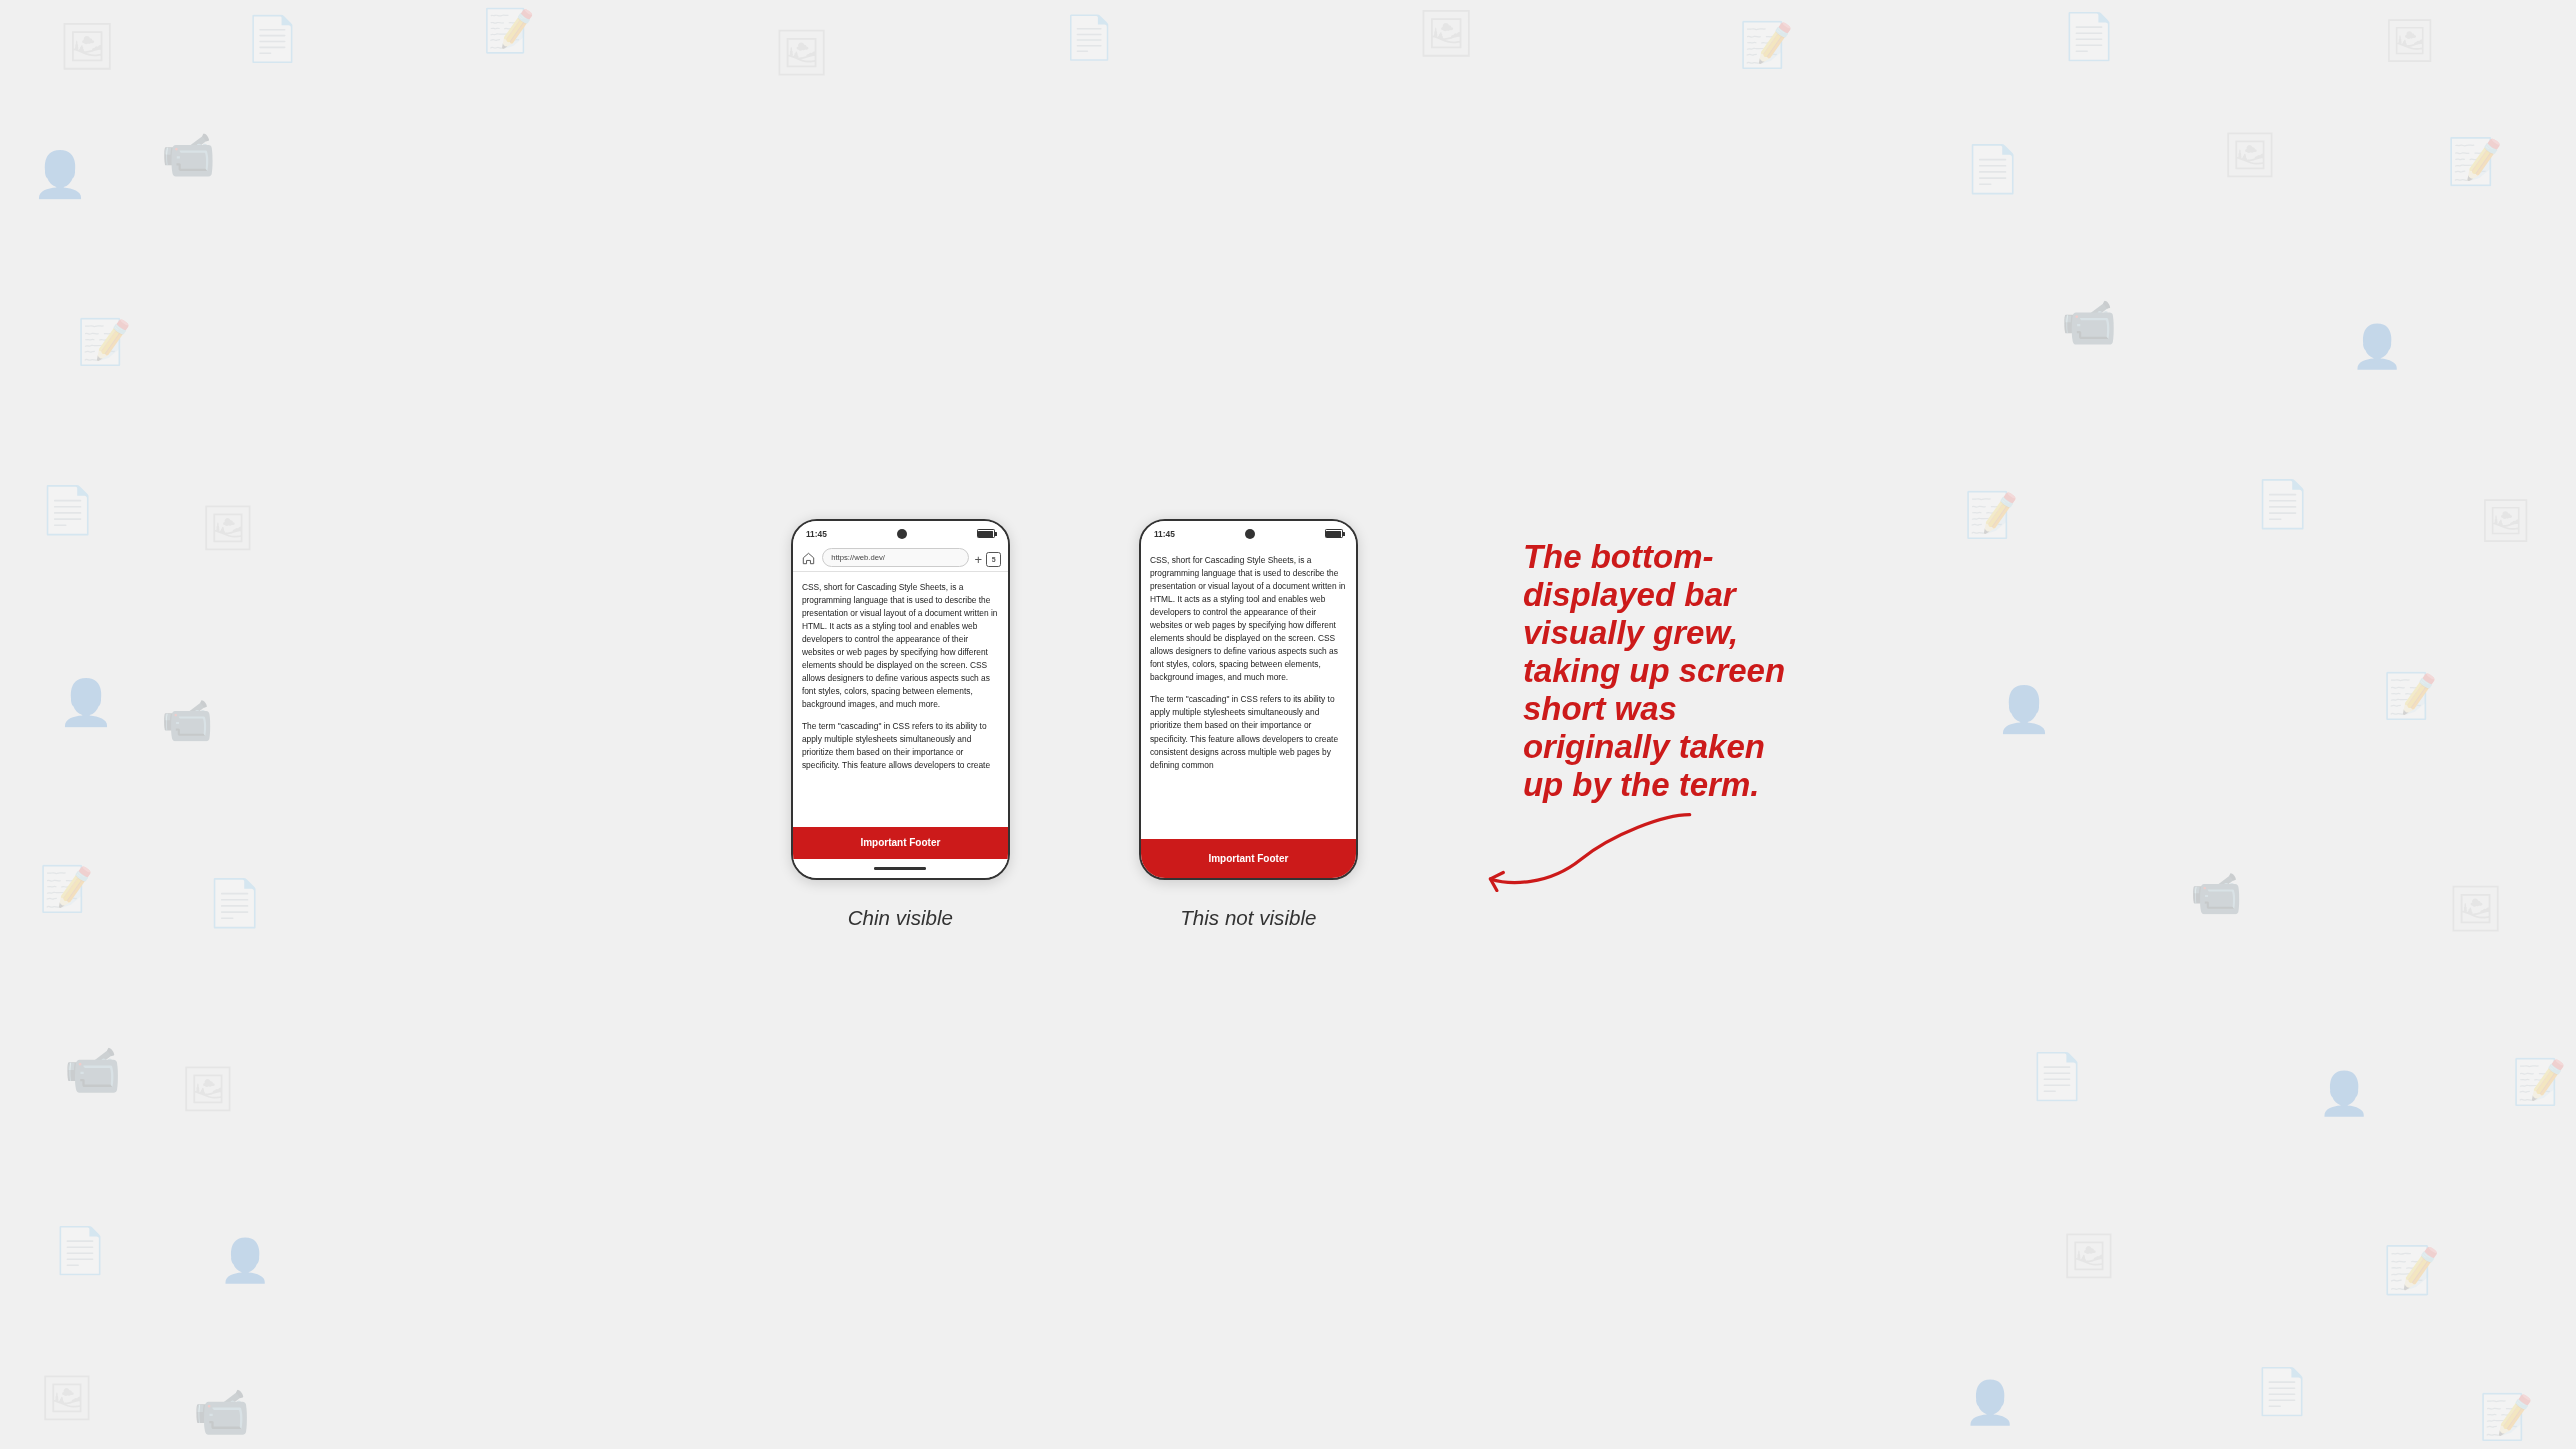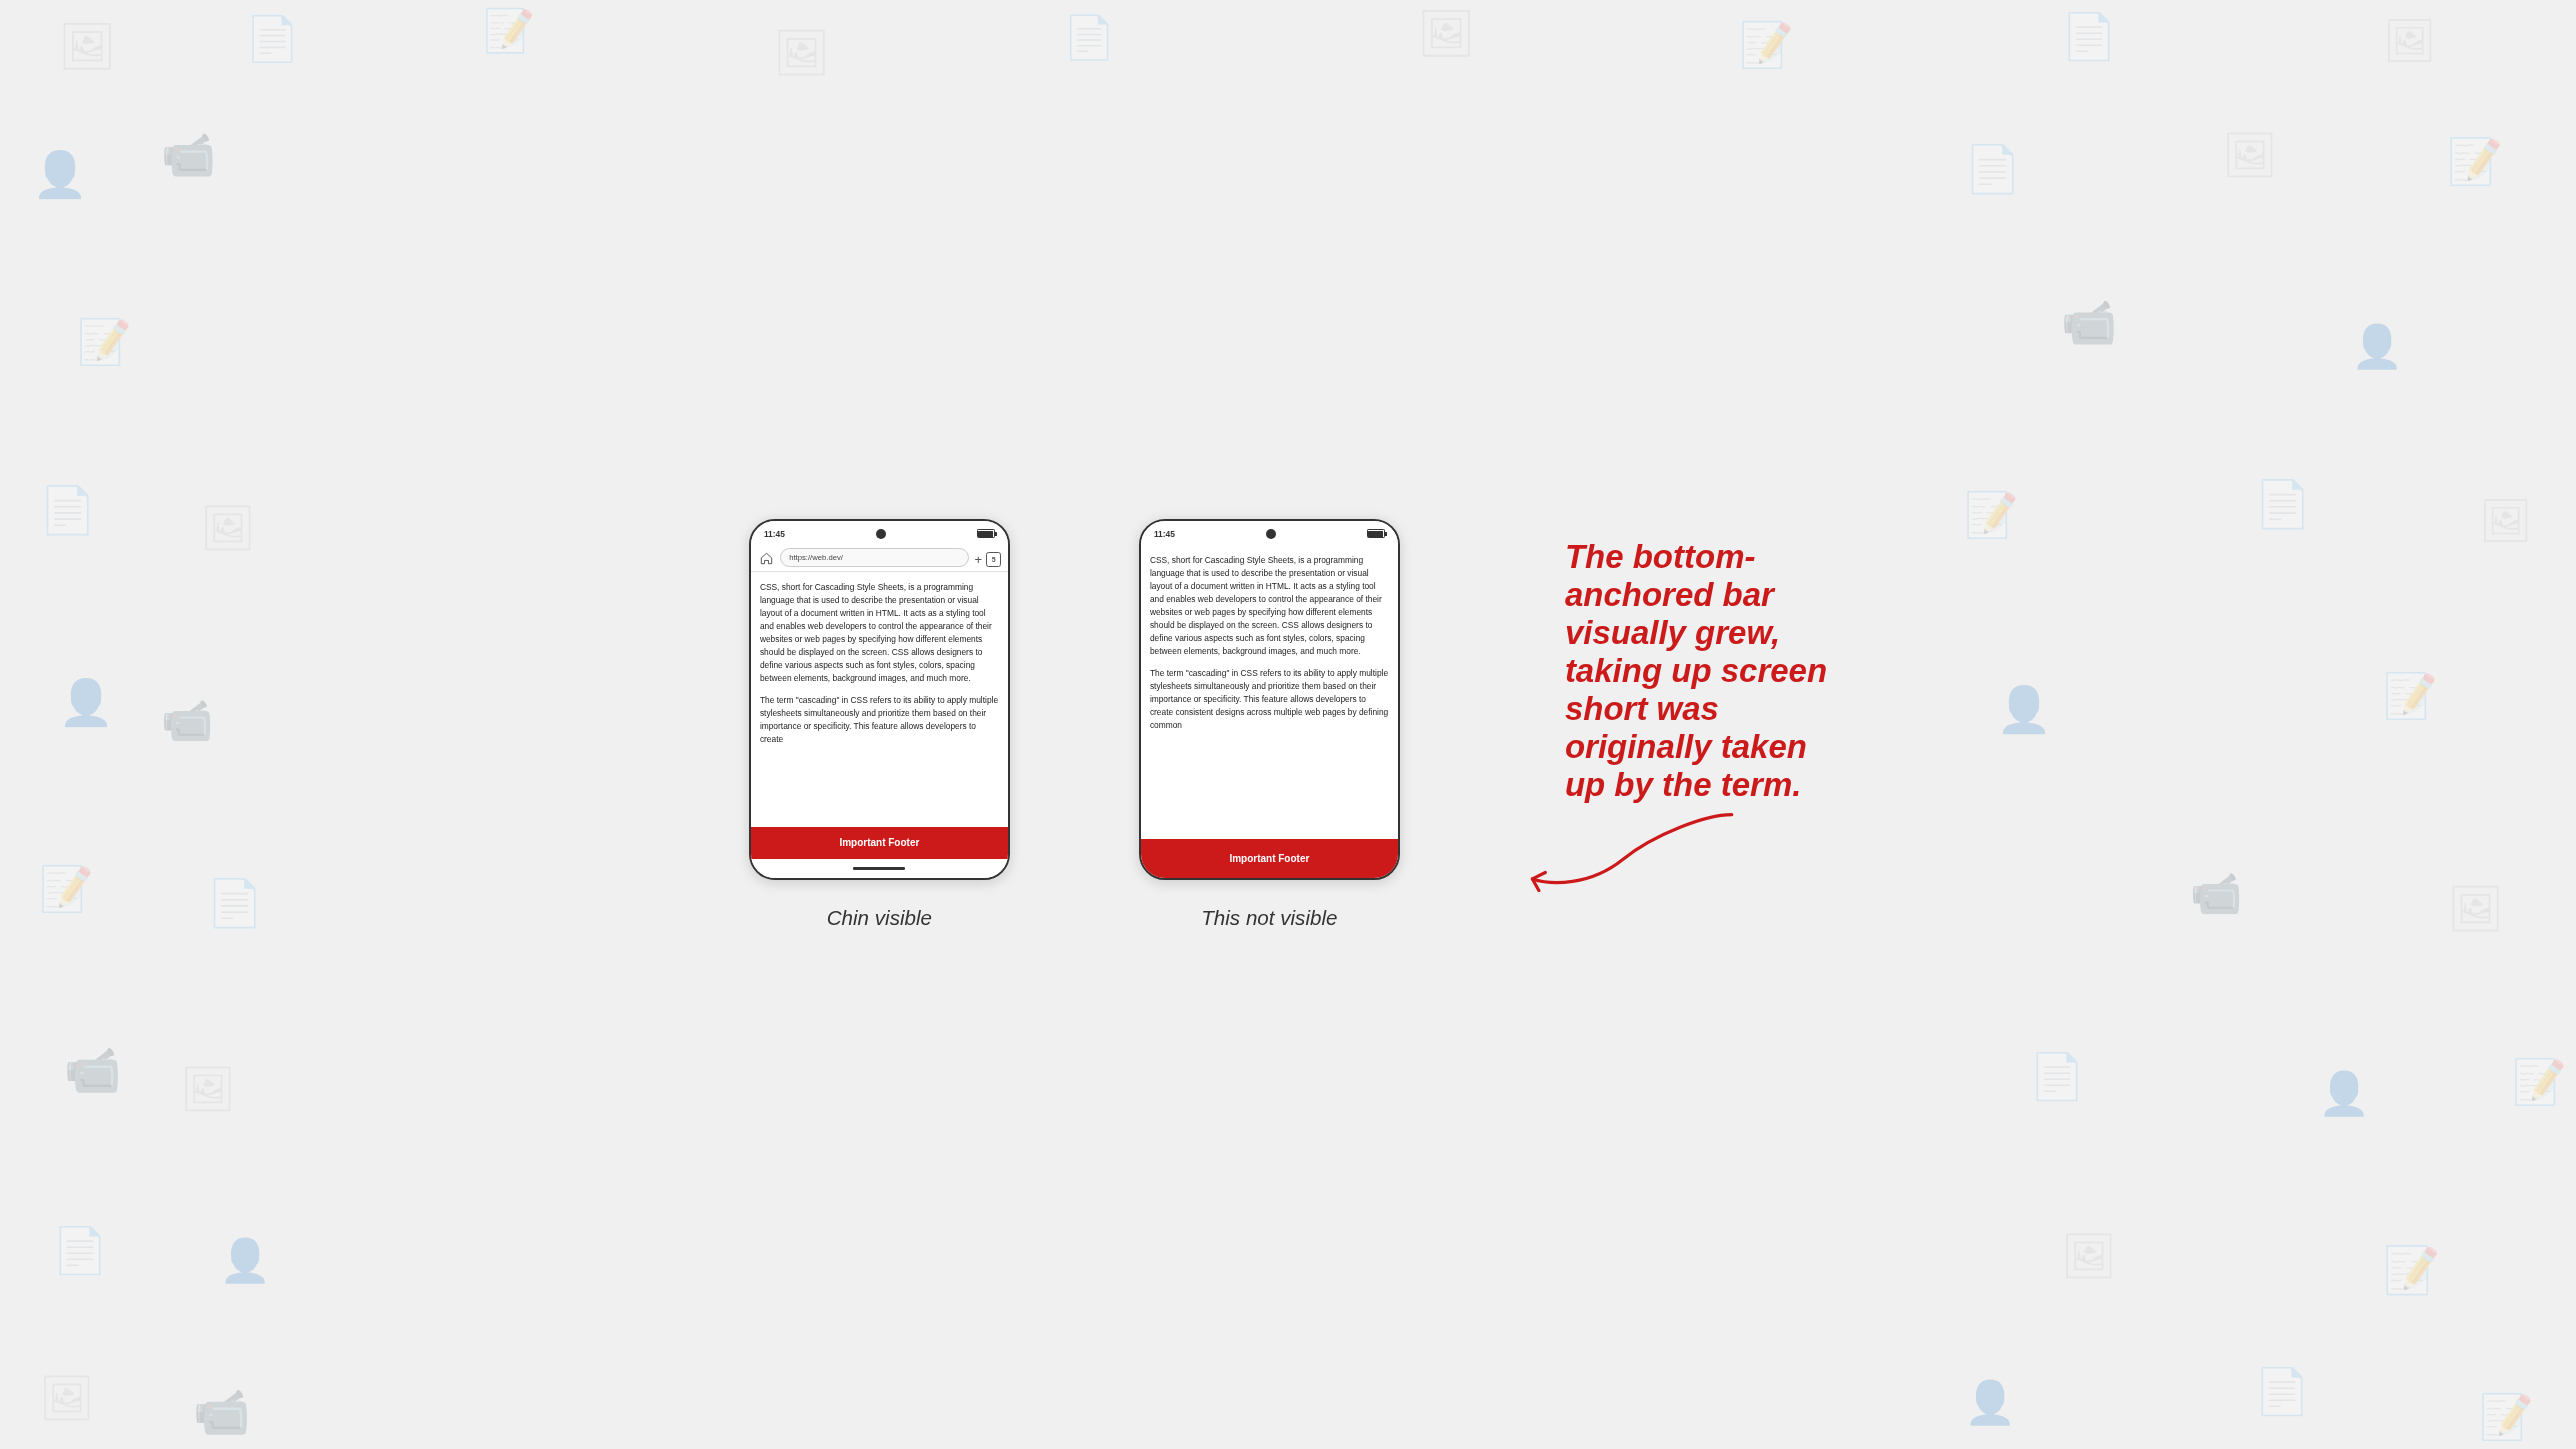--- a/index.html
+++ b/index.html
@@ -25,21 +25,21 @@
 
     
     .phone-wrapper {
       display: flex;
       flex-direction: column;
       align-items: center;
       gap: 26px;
     }
 
     .phone {
-      width: 261px;
+      width: 219px;
       height: 361px;
       border: 2.6px solid #333;
       border-radius: 26px;
       background: white;
       overflow: hidden;
       display: flex;
       flex-direction: column;
       box-shadow: 0 2.6px 13px rgba(0,0,0,0.15);
       position: relative;
     }
@@ -383,21 +383,21 @@
           <div class="phone-footer" style="padding: 14px 10.3px;">Important Footer</div>
 
         </div>
 
         <div class="phone-caption">This not visible</div>
       </div>
 
       <div style="position:relative;margin-left:36px;margin-top:19.3px;">
         <div class="annotation-text">
           <div>The bottom-</div>
-          <div>anchored bar</div>
+          <div>displayed bar</div>
           <div>visually grew,</div>
           <div>taking up screen</div>
           <div>short was</div>
           <div>originally taken</div>
           <div>up by the term.</div>
         </div>
 
         <div style="position:absolute;bottom:-90px;left:-39px;">
           <svg width="225" height="84" viewBox="0 0 350 130">
             <path d="M 320 10 C 280 10 200 40 150 80 C 100 120 40 120 10 110" stroke="#cc1a1a" stroke-width="5" fill="none" stroke-linecap="round"></path>

